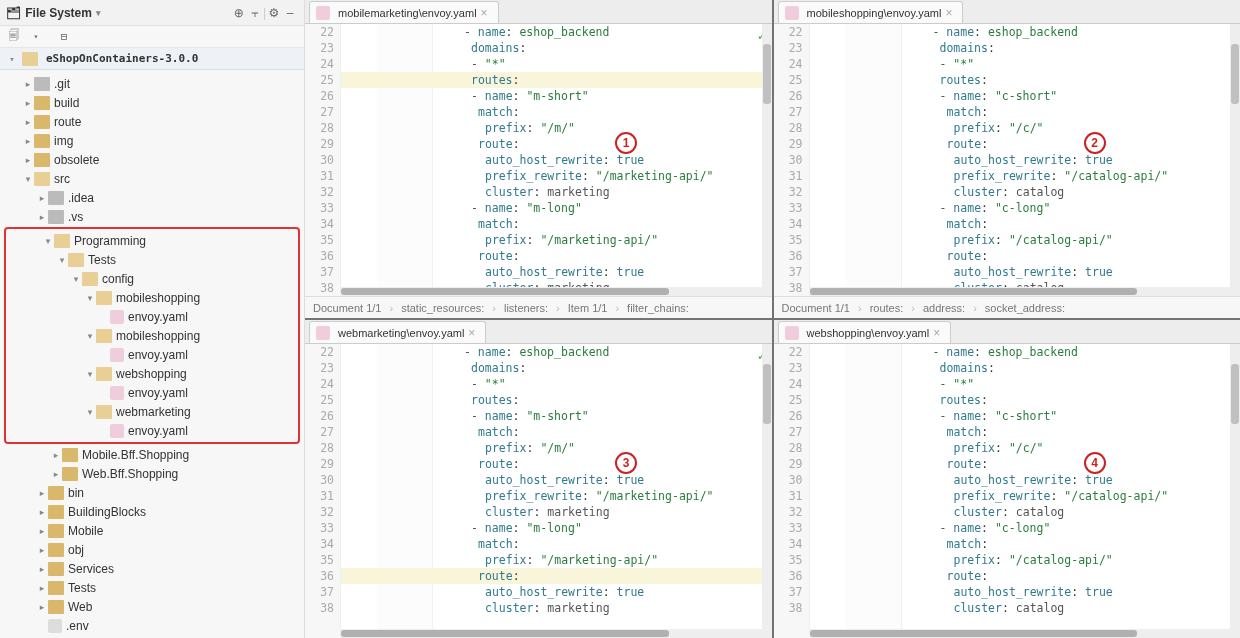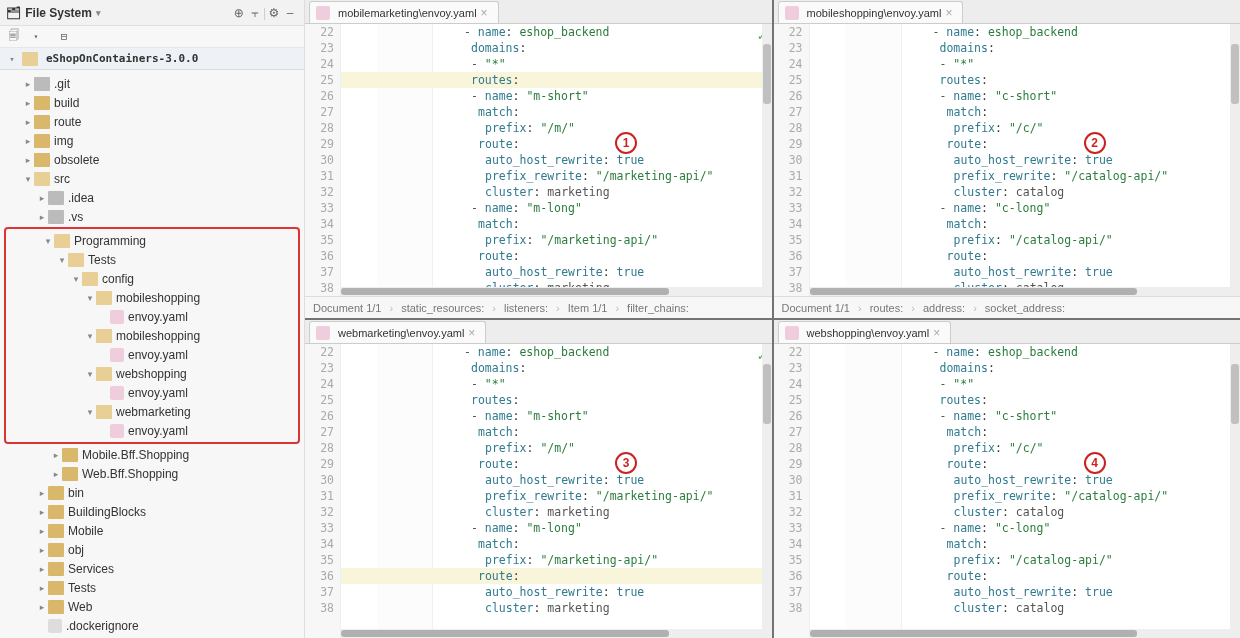--- a/index.html
+++ b/index.html
@@ -230,25 +230,20 @@
             <span>Tests</span>
           </div>
           <div class="tree-row" style="padding-left: 36px;">
             <span class="arrow">▸</span>
             <span class="folder-icon"></span>
             <span>Web</span>
           </div>
           <div class="tree-row" style="padding-left: 36px;">
             <span class="arrow"></span>
             <span class="file-icon txt"></span>
-            <span>.dockerignore</span>
-          </div>
-          <div class="tree-row" style="padding-left: 36px;">
-            <span class="arrow"></span>
-            <span class="file-icon txt"></span>
             <span>.env</span>
           </div>
         </div>
     </div>
   </div>
 
   <div class="editors">
     <div class="pane" id="pane-0">
         <div class="tabbar">
           <div class="tab">

